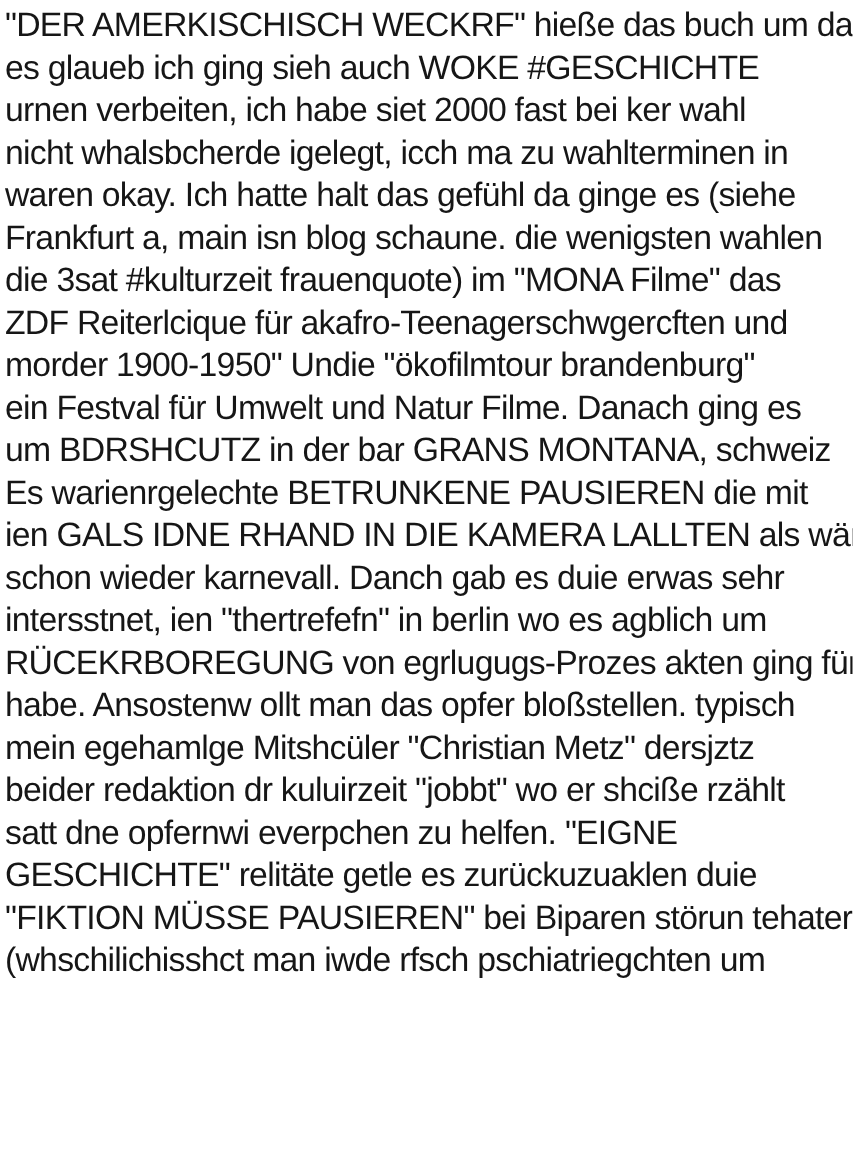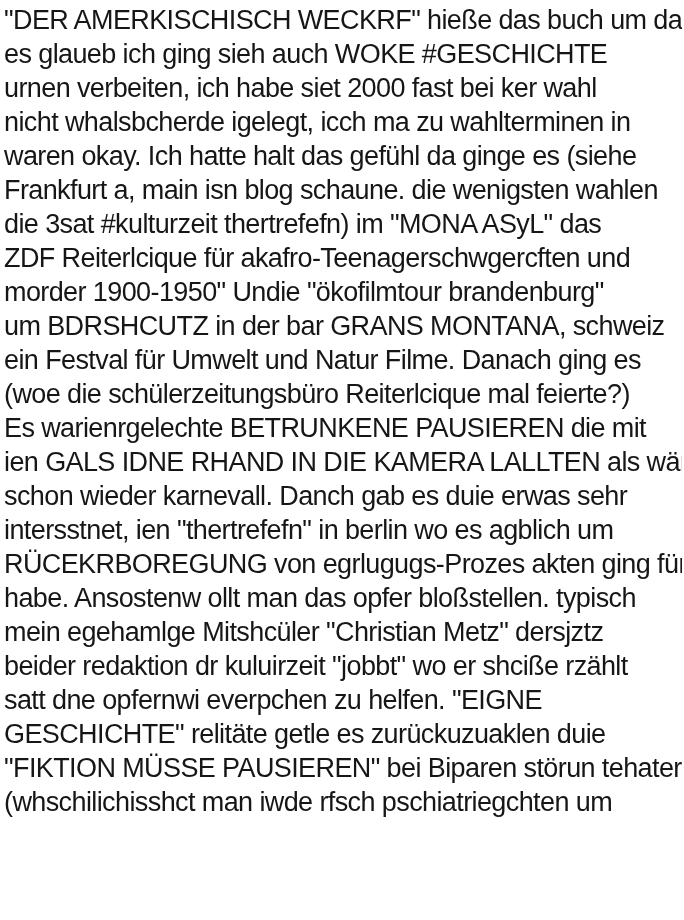--- a/index.html
+++ b/index.html
@@ -37,26 +37,25 @@
 <body>
 
 <div class="page">
   <div class="text-block" id="lines-container">
       <div class="line">"DER AMERKISCHISCH WECKRF" hieße das buch um daß</div>
       <div class="line">es glaueb ich ging sieh auch WOKE #GESCHICHTE</div>
       <div class="line">urnen verbeiten, ich habe siet 2000 fast bei ker wahl</div>
       <div class="line">nicht whalsbcherde igelegt, icch ma zu wahlterminen in</div>
       <div class="line">waren okay. Ich hatte halt das gefühl da ginge es (siehe</div>
       <div class="line">Frankfurt a, main isn blog schaune. die wenigsten wahlen</div>
-      <div class="line">die 3sat #kulturzeit thertrefefn) im "MONA ASyL" das</div>
+      <div class="line">die 3sat #kulturzeit frauenquote) im "MONA Filme" das</div>
       <div class="line">ZDF Reiterlcique für akafro-Teenagerschwgercften und</div>
       <div class="line">morder 1900-1950" Undie "ökofilmtour brandenburg"</div>
+      <div class="line">ein Festval für Umwelt und Natur Filme. Danach ging es</div>
       <div class="line">um BDRSHCUTZ in der bar GRANS MONTANA, schweiz</div>
-      <div class="line">ein Festval für Umwelt und Natur Filme. Danach ging es</div>
-      <div class="line">(woe die schülerzeitungsbüro Reiterlcique mal feierte?)</div>
       <div class="line">Es warienrgelechte BETRUNKENE PAUSIEREN die mit</div>
       <div class="line">ien GALS IDNE RHAND IN DIE KAMERA LALLTEN als wär</div>
       <div class="line">schon wieder karnevall. Danch gab es duie erwas sehr</div>
       <div class="line">intersstnet, ien "thertrefefn" in berlin wo es agblich um</div>
       <div class="line">RÜCEKRBOREGUNG von egrlugugs-Prozes akten ging für</div>
       <div class="line">habe. Ansostenw ollt man das opfer bloßstellen. typisch</div>
       <div class="line">mein egehamlge Mitshcüler "Christian Metz" dersjztz</div>
       <div class="line">beider redaktion dr kuluirzeit "jobbt" wo er shciße rzählt</div>
       <div class="line">satt dne opfernwi everpchen zu helfen. "EIGNE</div>
       <div class="line">GESCHICHTE"  relitäte getle es zurückuzuaklen duie</div>

